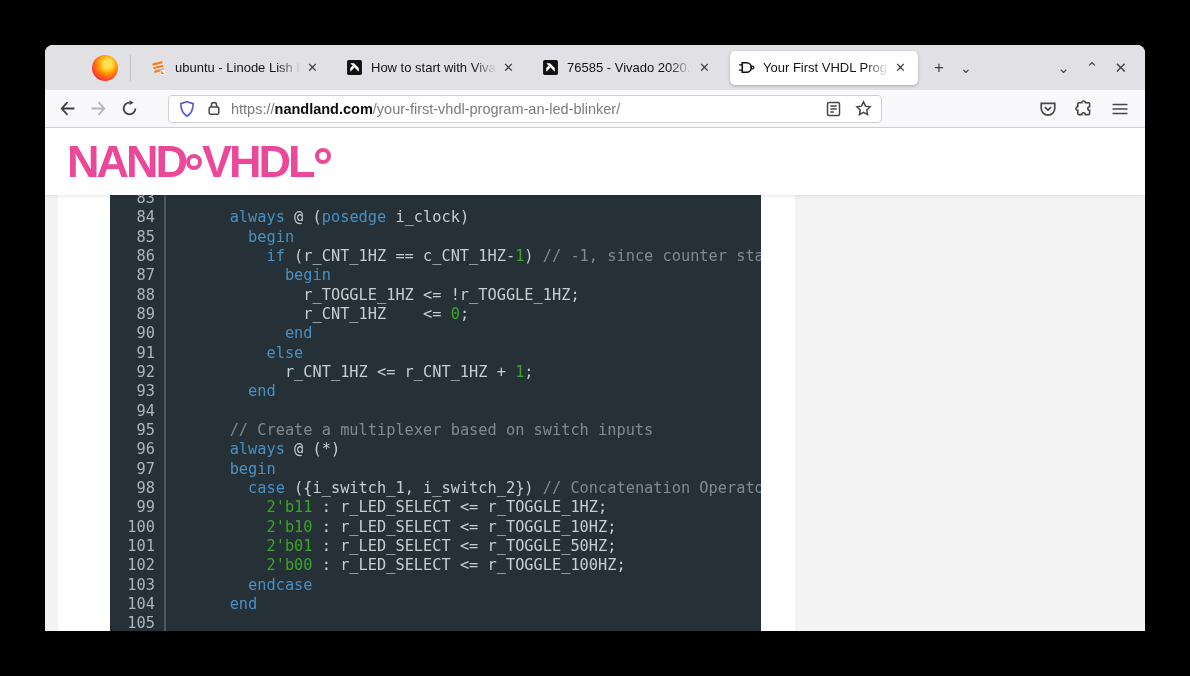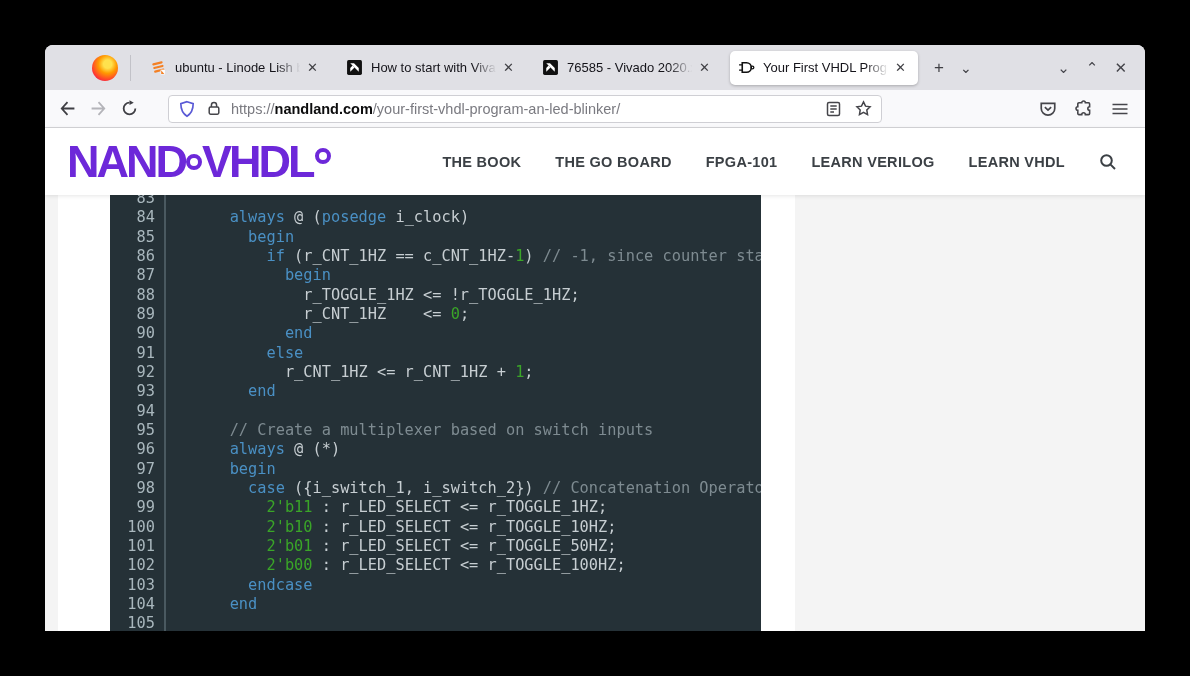--- a/index.html
+++ b/index.html
@@ -179,39 +179,26 @@
       </span>
       <span style="display:flex;">
         <svg width="18" height="16" viewBox="0 0 18 16">
             <path d="M1.5 3.5 H16.5 M1.5 8 H16.5 M1.5 12.5 H16.5" stroke="#45454a" stroke-width="1.7"></path>
           </svg>
       </span>
     </div>
   </div>
 
   <div class="siteheader">
-    <div class="logo" style="color: #6d28d9;">
+    <div class="logo" style="color: #ec4899;">
       <span>NAND</span>
         <span class="bubble"></span>
         <span>VHDL</span>
         <span class="bubble last"></span>
     </div>
-    <div class="sitenav">
-      <span style="display:flex;order:99;">
-        <svg width="18" height="18" viewBox="0 0 18 18">
-            <circle cx="7.5" cy="7.5" r="5.3" stroke="#3b4045" stroke-width="2" fill="none"></circle>
-            <path d="M11.6 11.6 L16 16" stroke="#3b4045" stroke-width="2"></path>
-          </svg>
-      </span>
-    <span class="navitem" style="order: 0;">THE BOOK</span>
-        <span class="navitem" style="order: 1;">THE GO BOARD</span>
-        <span class="navitem" style="order: 2;">FPGA-101</span>
-        <span class="navitem" style="order: 3;">LEARN VERILOG</span>
-        <span class="navitem" style="order: 4;">LEARN VHDL</span>
-      </div>
   </div>
 
   <div class="page">
     <div class="article"></div>
     <div class="codeblock" style="background: rgb(37, 49, 55);">
       <div class="gutter-sep" style="background: rgb(74, 89, 96);"></div>
       <pre class="codepre"><div class="cl"><span class="ln" style="color: rgb(169, 183, 189);">83</span><span class="lc"></span></div><div class="cl"><span class="ln" style="color: rgb(169, 183, 189);">84</span><span class="lc"><span style="color: rgb(199, 206, 210);">   </span><span style="color: rgb(74, 144, 196);">always</span><span style="color: rgb(199, 206, 210);"> @ (</span><span style="color: rgb(74, 144, 196);">posedge</span><span style="color: rgb(199, 206, 210);"> i_clock)</span></span></div><div class="cl"><span class="ln" style="color: rgb(169, 183, 189);">85</span><span class="lc"><span style="color: rgb(199, 206, 210);">     </span><span style="color: rgb(74, 144, 196);">begin</span></span></div><div class="cl"><span class="ln" style="color: rgb(169, 183, 189);">86</span><span class="lc"><span style="color: rgb(199, 206, 210);">       </span><span style="color: rgb(74, 144, 196);">if</span><span style="color: rgb(199, 206, 210);"> (r_CNT_1HZ == c_CNT_1HZ-</span><span style="color: rgb(58, 165, 40);">1</span><span style="color: rgb(199, 206, 210);">) </span><span style="color: rgb(126, 139, 145);">// -1, since counter sta</span></span></div><div class="cl"><span class="ln" style="color: rgb(169, 183, 189);">87</span><span class="lc"><span style="color: rgb(199, 206, 210);">         </span><span style="color: rgb(74, 144, 196);">begin</span></span></div><div class="cl"><span class="ln" style="color: rgb(169, 183, 189);">88</span><span class="lc"><span style="color: rgb(199, 206, 210);">           r_TOGGLE_1HZ &lt;= !r_TOGGLE_1HZ;</span></span></div><div class="cl"><span class="ln" style="color: rgb(169, 183, 189);">89</span><span class="lc"><span style="color: rgb(199, 206, 210);">           r_CNT_1HZ    &lt;= </span><span style="color: rgb(58, 165, 40);">0</span><span style="color: rgb(199, 206, 210);">;</span></span></div><div class="cl"><span class="ln" style="color: rgb(169, 183, 189);">90</span><span class="lc"><span style="color: rgb(199, 206, 210);">         </span><span style="color: rgb(74, 144, 196);">end</span></span></div><div class="cl"><span class="ln" style="color: rgb(169, 183, 189);">91</span><span class="lc"><span style="color: rgb(199, 206, 210);">       </span><span style="color: rgb(74, 144, 196);">else</span></span></div><div class="cl"><span class="ln" style="color: rgb(169, 183, 189);">92</span><span class="lc"><span style="color: rgb(199, 206, 210);">         r_CNT_1HZ &lt;= r_CNT_1HZ + </span><span style="color: rgb(58, 165, 40);">1</span><span style="color: rgb(199, 206, 210);">;</span></span></div><div class="cl"><span class="ln" style="color: rgb(169, 183, 189);">93</span><span class="lc"><span style="color: rgb(199, 206, 210);">     </span><span style="color: rgb(74, 144, 196);">end</span></span></div><div class="cl"><span class="ln" style="color: rgb(169, 183, 189);">94</span><span class="lc"></span></div><div class="cl"><span class="ln" style="color: rgb(169, 183, 189);">95</span><span class="lc"><span style="color: rgb(199, 206, 210);">   </span><span style="color: rgb(126, 139, 145);">// Create a multiplexer based on switch inputs</span></span></div><div class="cl"><span class="ln" style="color: rgb(169, 183, 189);">96</span><span class="lc"><span style="color: rgb(199, 206, 210);">   </span><span style="color: rgb(74, 144, 196);">always</span><span style="color: rgb(199, 206, 210);"> @ (*)</span></span></div><div class="cl"><span class="ln" style="color: rgb(169, 183, 189);">97</span><span class="lc"><span style="color: rgb(199, 206, 210);">   </span><span style="color: rgb(74, 144, 196);">begin</span></span></div><div class="cl"><span class="ln" style="color: rgb(169, 183, 189);">98</span><span class="lc"><span style="color: rgb(199, 206, 210);">     </span><span style="color: rgb(74, 144, 196);">case</span><span style="color: rgb(199, 206, 210);"> ({i_switch_1, i_switch_2}) </span><span style="color: rgb(126, 139, 145);">// Concatenation Operato</span></span></div><div class="cl"><span class="ln" style="color: rgb(169, 183, 189);">99</span><span class="lc"><span style="color: rgb(199, 206, 210);">       </span><span style="color: rgb(58, 165, 40);">2'b11</span><span style="color: rgb(199, 206, 210);"> : r_LED_SELECT &lt;= r_TOGGLE_1HZ;</span></span></div><div class="cl"><span class="ln" style="color: rgb(169, 183, 189);">100</span><span class="lc"><span style="color: rgb(199, 206, 210);">       </span><span style="color: rgb(58, 165, 40);">2'b10</span><span style="color: rgb(199, 206, 210);"> : r_LED_SELECT &lt;= r_TOGGLE_10HZ;</span></span></div><div class="cl"><span class="ln" style="color: rgb(169, 183, 189);">101</span><span class="lc"><span style="color: rgb(199, 206, 210);">       </span><span style="color: rgb(58, 165, 40);">2'b01</span><span style="color: rgb(199, 206, 210);"> : r_LED_SELECT &lt;= r_TOGGLE_50HZ;</span></span></div><div class="cl"><span class="ln" style="color: rgb(169, 183, 189);">102</span><span class="lc"><span style="color: rgb(199, 206, 210);">       </span><span style="color: rgb(58, 165, 40);">2'b00</span><span style="color: rgb(199, 206, 210);"> : r_LED_SELECT &lt;= r_TOGGLE_100HZ;</span></span></div><div class="cl"><span class="ln" style="color: rgb(169, 183, 189);">103</span><span class="lc"><span style="color: rgb(199, 206, 210);">     </span><span style="color: rgb(74, 144, 196);">endcase</span></span></div><div class="cl"><span class="ln" style="color: rgb(169, 183, 189);">104</span><span class="lc"><span style="color: rgb(199, 206, 210);">   </span><span style="color: rgb(74, 144, 196);">end</span></span></div><div class="cl"><span class="ln" style="color: rgb(169, 183, 189);">105</span><span class="lc"></span></div></pre>
     </div>
 
   </div>

